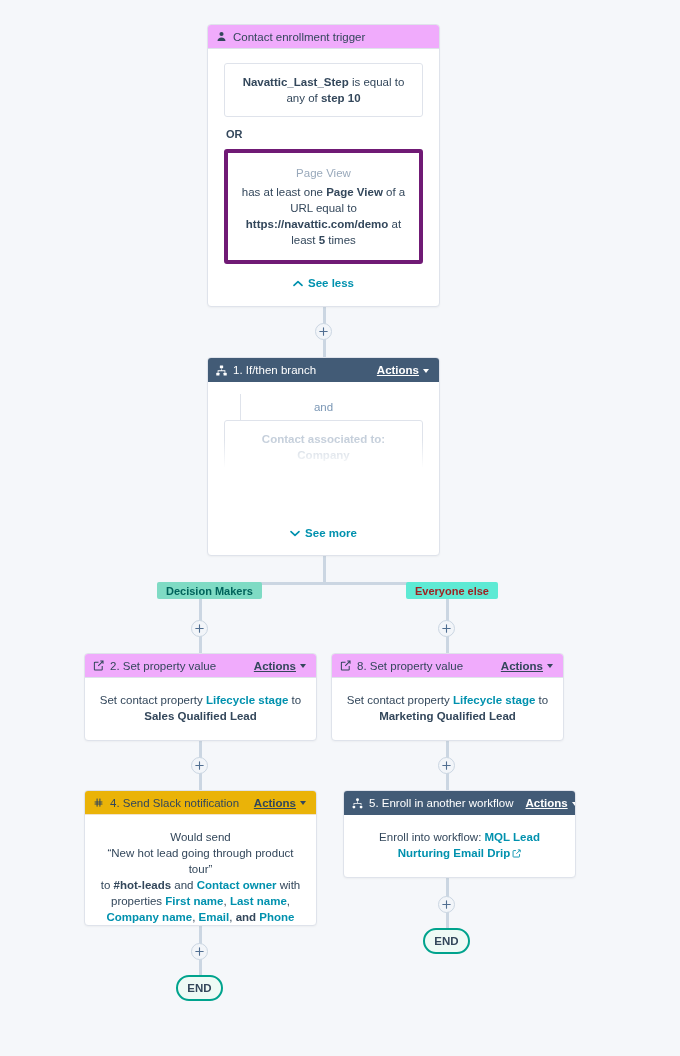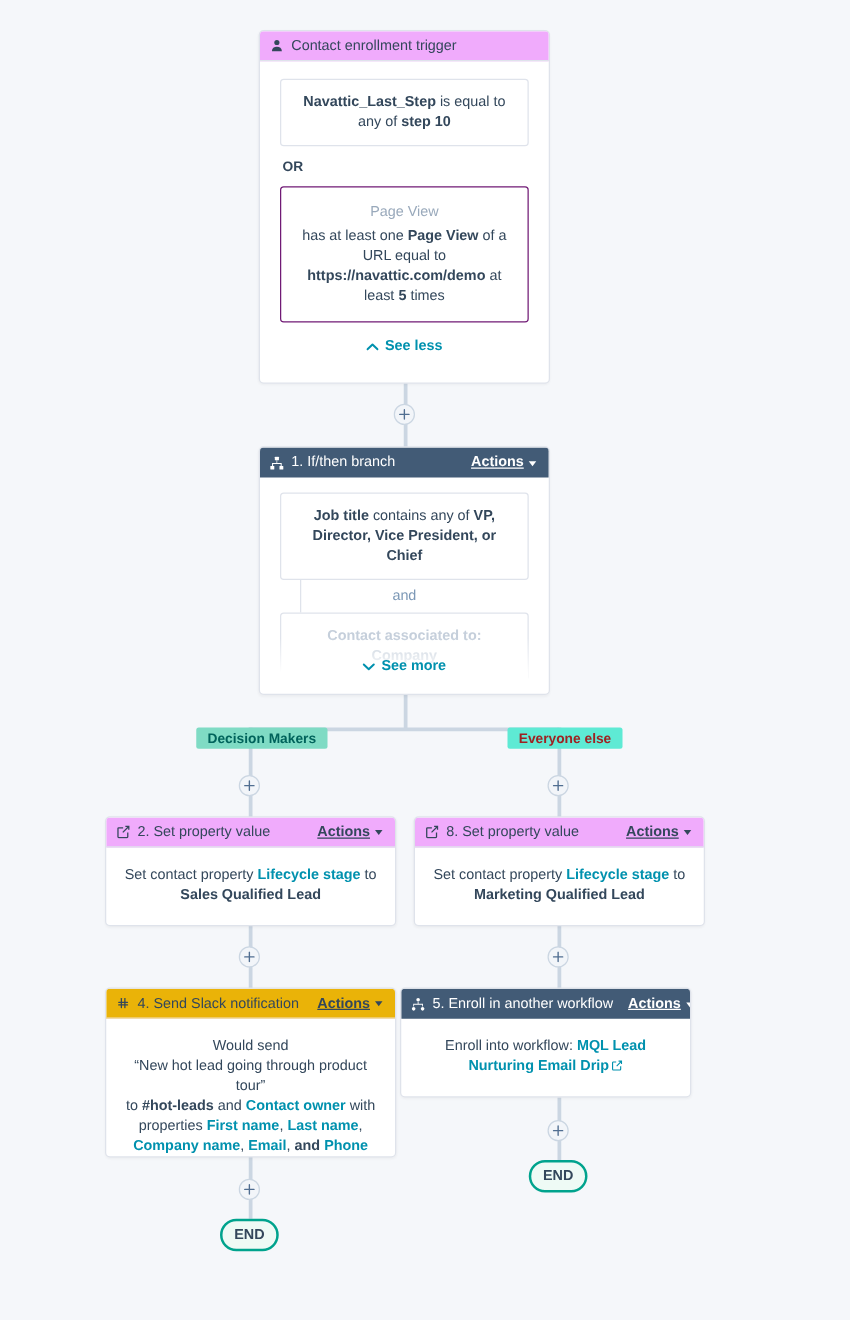--- a/index.html
+++ b/index.html
@@ -124,21 +124,21 @@
     background: #fff;
   }
   .oprow {
     font-weight: 700;
     font-size: 11px;
     text-align: left;
     margin: 9px 0 7px 2px;
     color: #33475b;
   }
   .filtgroup {
-    border: 1px solid #701a75;
+    border: 4px solid #701a75;
     border-radius: 3px;
     padding: 12px;
   }
   .faint-title {
     color: #99a9bb;
     font-size: 11.5px;
     margin-bottom: 3px;
   }
 
   .androw {
@@ -321,25 +321,20 @@
       <span class="title">1. If/then branch</span>
       <span class="spacer"></span>
       <span class="actions">
         <span class="alabel">Actions</span>
         <span class="caret"></span>
       </span>
     </div>
     <div class="card-body" style="padding:12px 16px 0; text-align:left;">
 
       <div class="fade-wrap">
-        <div class="filtbox">
-          <span class="b">Job title</span>
-          <span>contains any of</span>
-          <span class="b">VP, Director, Vice President, or Chief</span>
-        </div>
         <div class="androw">and</div>
         <div class="filtbox" style="color:#c5cfdb;">
           <span class="b" style="color:#c5cfdb; font-weight:700;">Contact associated to: Company</span>
         </div>
         <div class="fade-mask"></div>
       </div>
     </div>
     <div class="seelink" style="position:absolute; left:0; right:0; bottom:16px; padding-top:0;">
       <svg class="chev" width="10" height="7" viewBox="0 0 10 7">
           <path d="M1 1.6l4 3.8 4-3.8" fill="none" stroke="#0091ae" stroke-width="1.6" stroke-linecap="round" stroke-linejoin="round"></path>
@@ -437,21 +432,21 @@
       </div>
       <div>
         <span class="lnk">Company name</span><span>,</span>
         <span class="lnk">Email</span><span>,</span>
         <span class="b">and</span>
         <span class="lnk">Phone number</span>
       </div>
     </div>
   </div>
 
-  <div class="card" style="left:320px; top:790px; width:233px; height:88px;">
+  <div class="card" style="left:343px; top:790px; width:233px; height:88px;">
     <div class="card-head head-dark">
       <span class="head-icon">
         <svg width="11" height="11" viewBox="0 0 16 16" fill="#ffffff">
           <circle cx="8" cy="2.6" r="2.1"></circle>
           <circle cx="2.8" cy="13.2" r="2.1"></circle>
           <circle cx="13.2" cy="13.2" r="2.1"></circle>
           <path d="M7.5 4.8v2.6H2.3v3.2h1V8.4h9.4v2.2h1V7.4H8.5V4.8z"></path>
         </svg>
       </span>
       <span class="title">5. Enroll in another workflow</span>

